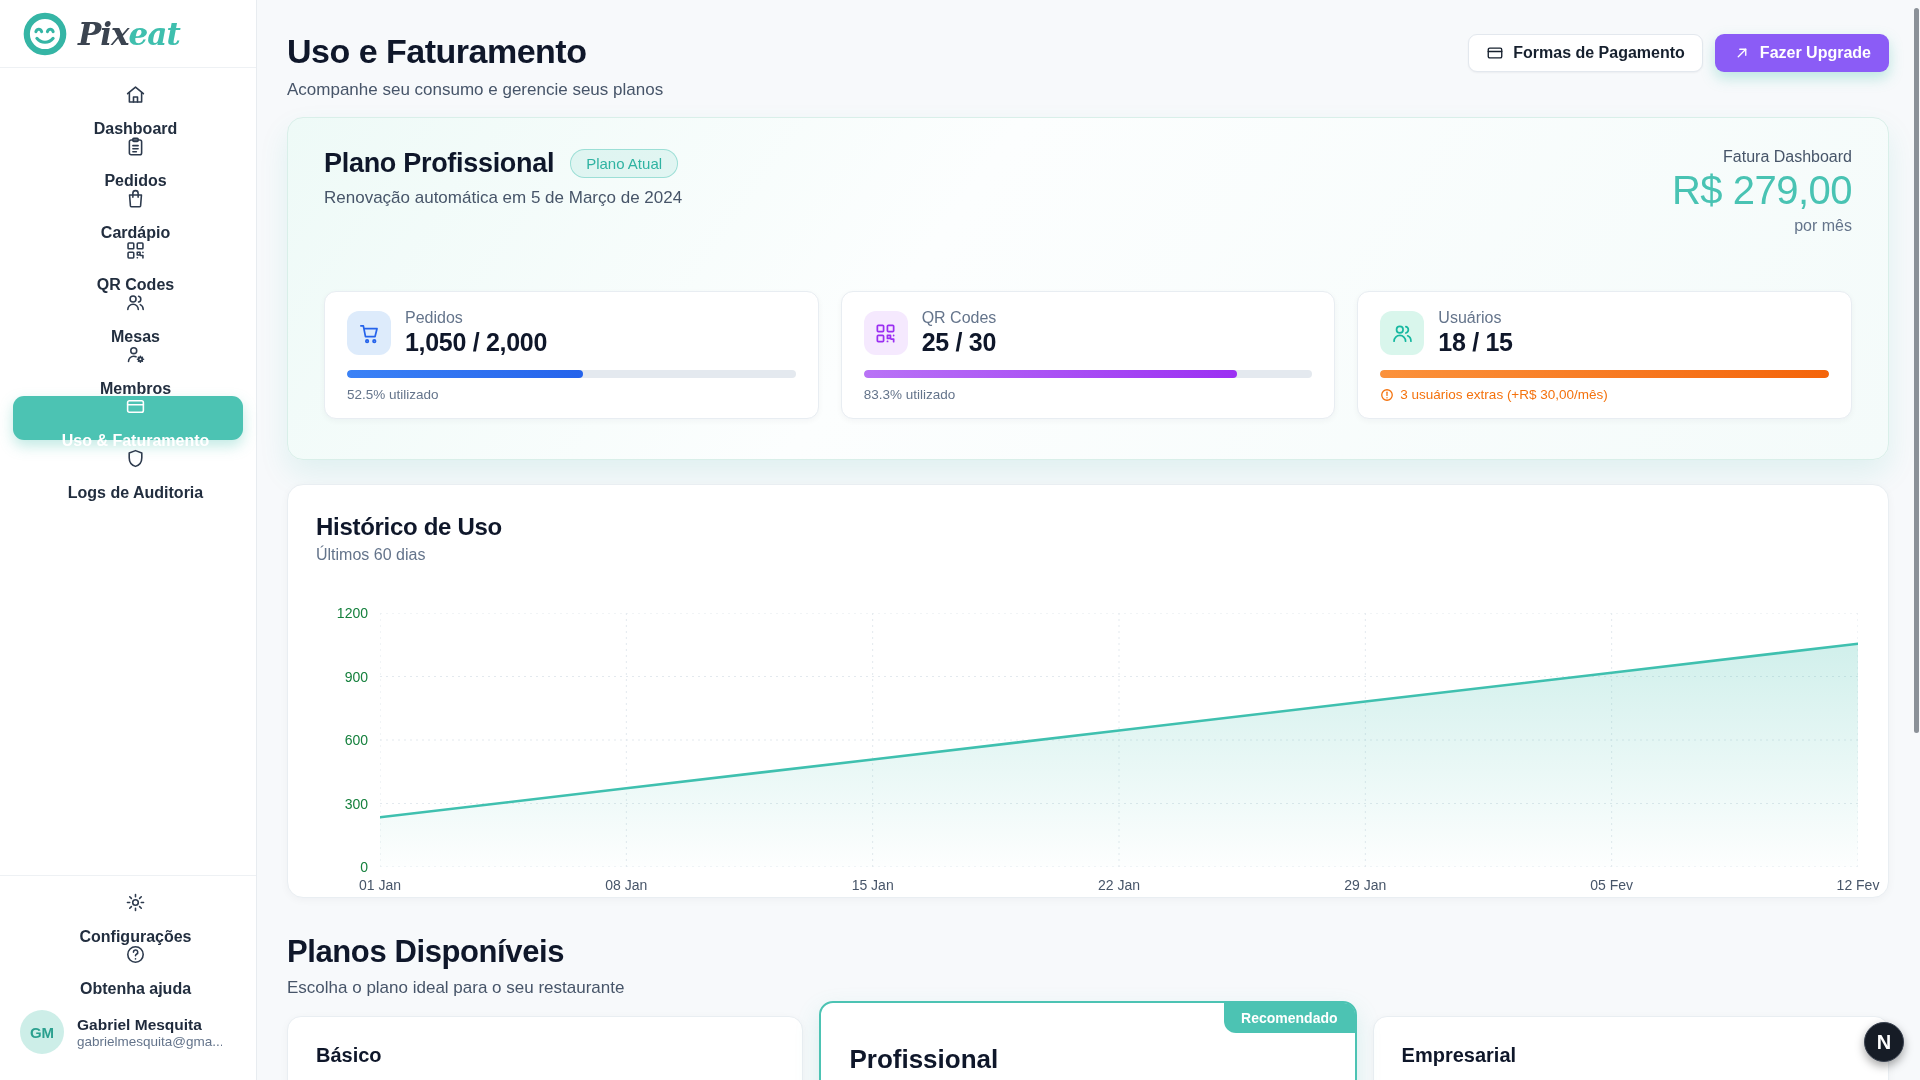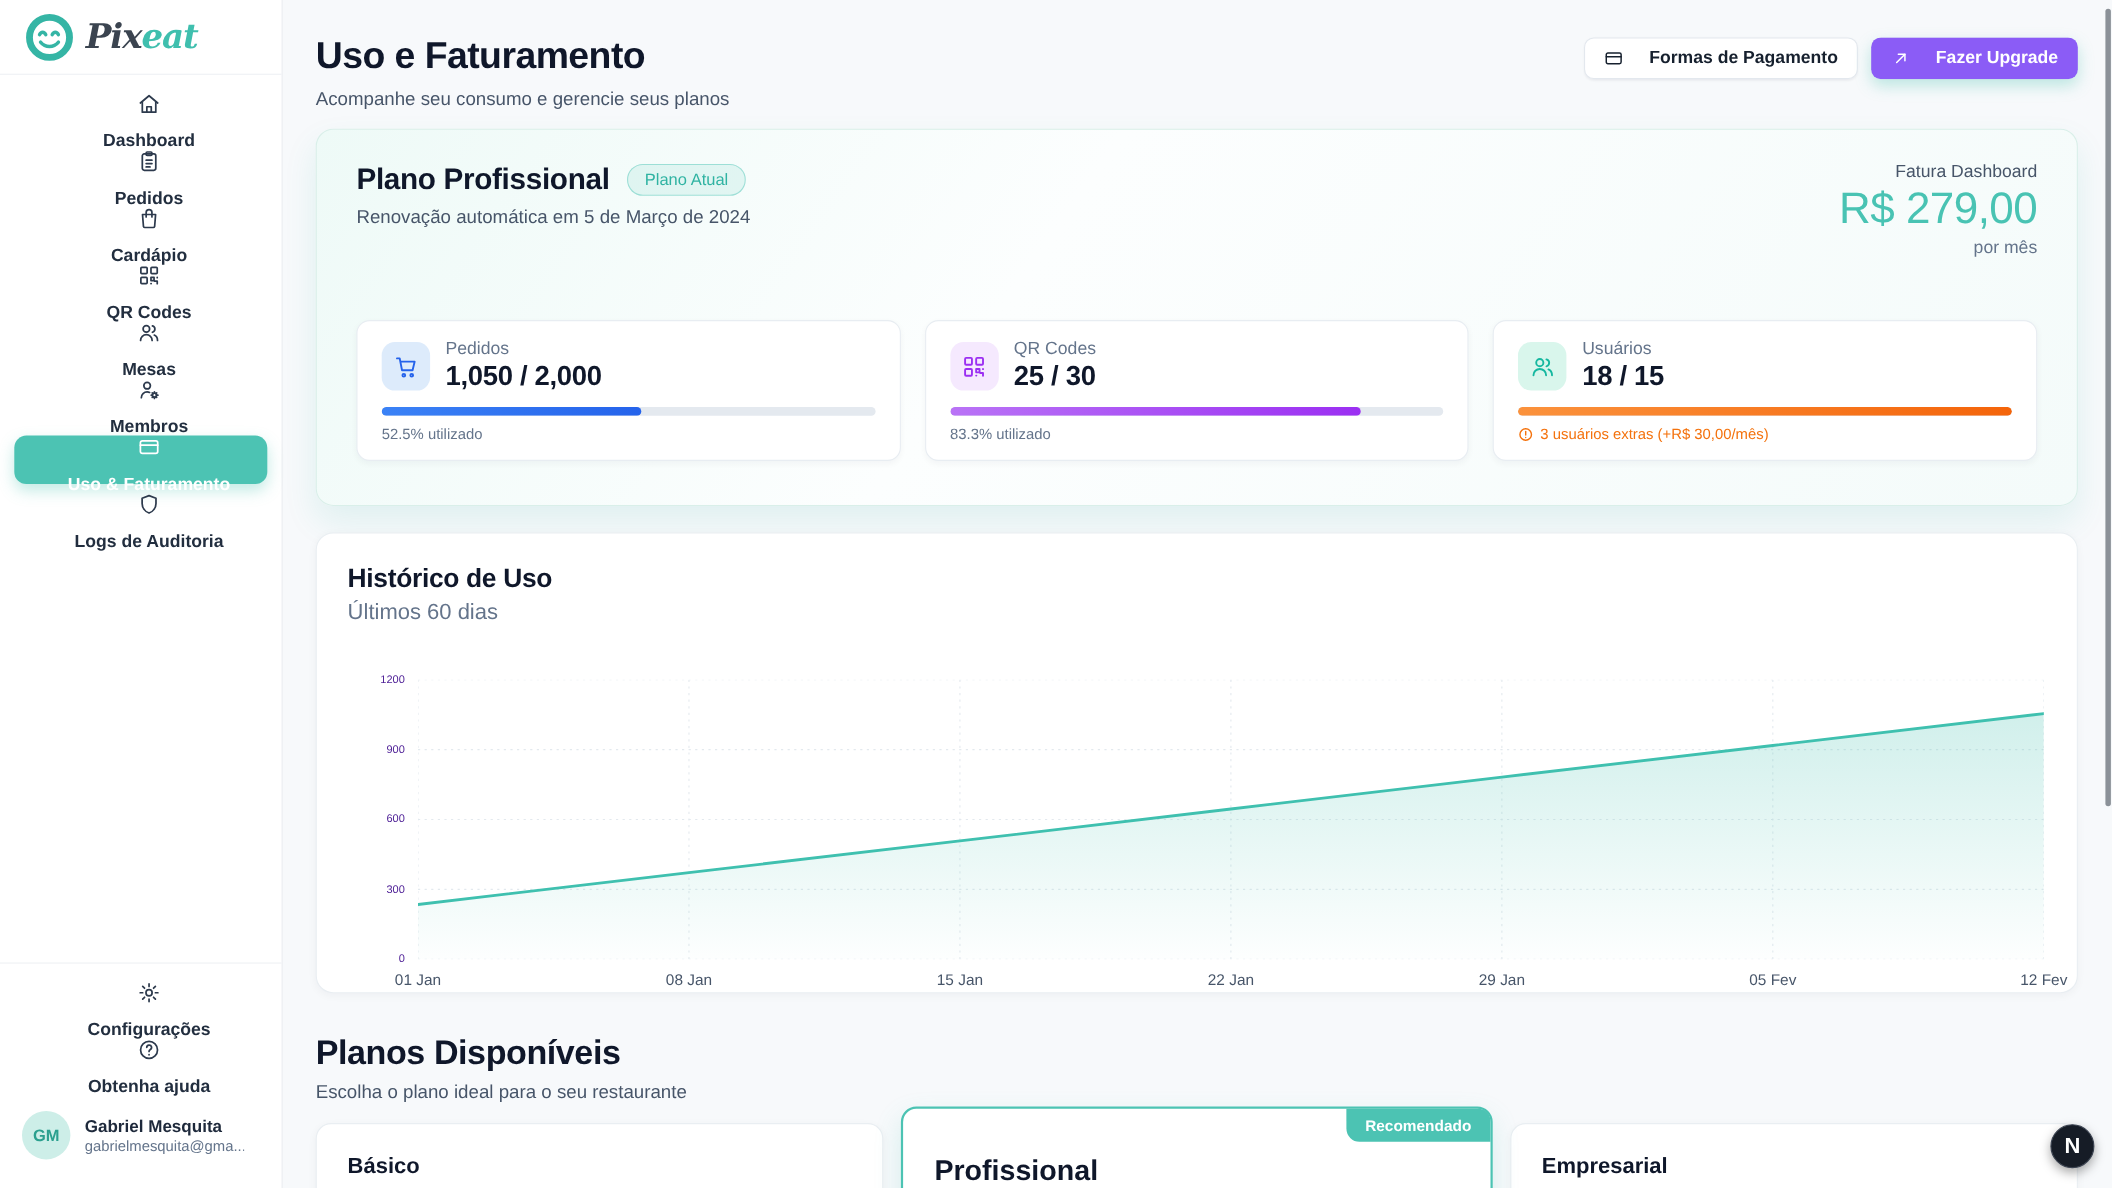--- a/index.html
+++ b/index.html
@@ -25,21 +25,21 @@
   .user-row { display:flex; align-items:center; gap:13px; padding:14px 18px 26px 20px; cursor:pointer; }
   .avatar { width:44px; height:44px; border-radius:50%; background:#cdeee8; color:#2ba08f; font-size:15px; font-weight:bold; display:flex; align-items:center; justify-content:center; }
   .user-name { font-size:15.5px; font-weight:700; color:#1e293b; line-height:1.25; }
   .user-email { font-size:13.5px; color:#64748b; max-width:145px; overflow:hidden; white-space:nowrap; }
   
   .main { flex:1; padding:32px 34px 0 30px; position:relative; }
   .page-head { display:flex; justify-content:space-between; align-items:flex-start; }
   .page-title { font-size:34px; font-weight:bold; color:#0f172a; letter-spacing:-.5px; }
   .page-sub { margin-top:9px; font-size:17px; color:#475569; }
   .head-actions { display:flex; gap:12px; margin-top:2px; }
-  .btn { display:inline-flex; align-items:center; gap:23px; height:38px; padding:0 17px; border-radius:9px; font-size:16px; font-weight:600; cursor:pointer; border:1px solid transparent; font-family:inherit; }
+  .btn { display:inline-flex; align-items:center; gap:9px; height:38px; padding:0 17px; border-radius:9px; font-size:16px; font-weight:600; cursor:pointer; border:1px solid transparent; font-family:inherit; }
   .btn .bicon { width:18px; height:18px; display:inline-flex; }
   .btn-ghost { background:#ffffff; border-color:#e3e8ee; color:#16202e; box-shadow:0 1px 2px rgba(15,23,42,.05); }
   .btn-primary { background:#8b5cf6; color:#ffffff; box-shadow:0 6px 14px rgba(76,195,179,.35); }
   
   .plan-card { margin-top:17px; border-radius:16px; border:1px solid #d9efe9; padding:30px 36px 40px 36px;
     background:linear-gradient(125deg,#eefaf7 0%,#fcfefe 40%,#f4fbfa 100%);
     box-shadow:0 14px 30px rgba(23,162,144,.10); }
   .plan-top { display:flex; justify-content:space-between; align-items:flex-start; }
   .plan-title-row { display:flex; align-items:center; gap:16px; }
   .plan-title { font-size:27px; font-weight:bold; color:#0f172a; letter-spacing:-.3px; }
@@ -57,24 +57,24 @@
   .usage-label { font-size:16px; color:#64748b; }
   .usage-value { font-size:25px; font-weight:700; color:#0f172a; margin-top:1px; letter-spacing:-.3px; }
   .bar-track { margin-top:13px; height:8px; border-radius:999px; background:#e4e9ef; overflow:hidden; }
   .bar-fill { height:100%; border-radius:999px; }
   .usage-note { margin-top:9px; font-size:13.5px; color:#64748b; display:flex; align-items:center; gap:6px; }
   .usage-note.warn { color:#f4720d; font-weight:500; }
   .usage-note .wicon { width:14px; height:14px; display:inline-flex; }
   
   .chart-card { margin-top:24px; background:#ffffff; border:1px solid #e9eef2; border-radius:16px; padding:28px 30px 30px 28px; box-shadow:0 2px 8px rgba(15,23,42,.04); }
   .chart-title { font-size:24px; font-weight:bold; color:#0f172a; letter-spacing:-.3px; }
-  .chart-sub { margin-top:5px; font-size:20px; color:#64748b; }
+  .chart-sub { margin-top:5px; font-size:16px; color:#64748b; }
   .chart-area { margin-top:49px; margin-left:64px; }
   #chart-plot { position:relative; width:1478px; height:254px; }
-  .ylab { position:absolute; right:calc(100% + 12px); transform:translateY(-50%); font-size:10px; color:#4c1d95; }
+  .ylab { position:absolute; right:calc(100% + 12px); transform:translateY(-50%); font-size:14px; color:#15803d; }
   .xlab { position:absolute; top:100%; margin-top:10px; transform:translateX(-50%); font-size:14px; color:#475569; white-space:nowrap; }
   
   .plans-head { margin-top:36px; }
   .plans-title { font-size:31px; font-weight:bold; color:#0f172a; letter-spacing:-.4px; }
   .plans-sub { margin-top:8px; font-size:17px; color:#475569; }
   .plans-row { margin-top:18px; display:grid; grid-template-columns:1fr 1.04fr 1fr; gap:16px; align-items:start; }
   .plan-offer { background:#ffffff; border:1px solid #e9eef2; border-radius:14px; padding:27px 28px; height:420px; box-shadow:0 2px 8px rgba(15,23,42,.04); cursor:pointer; }
   .plan-offer.recommended { border:2px solid #4cc3b3; margin-top:-15px; position:relative; box-shadow:0 10px 24px rgba(76,195,179,.18); }
   .offer-badge { position:absolute; top:0; right:0; background:#4cc3b3; color:#ffffff; font-size:14px; font-weight:600; padding:7px 17px; border-radius:0 11px 0 12px; }
   .offer-name { font-size:20px; font-weight:700; color:#0f172a; }

